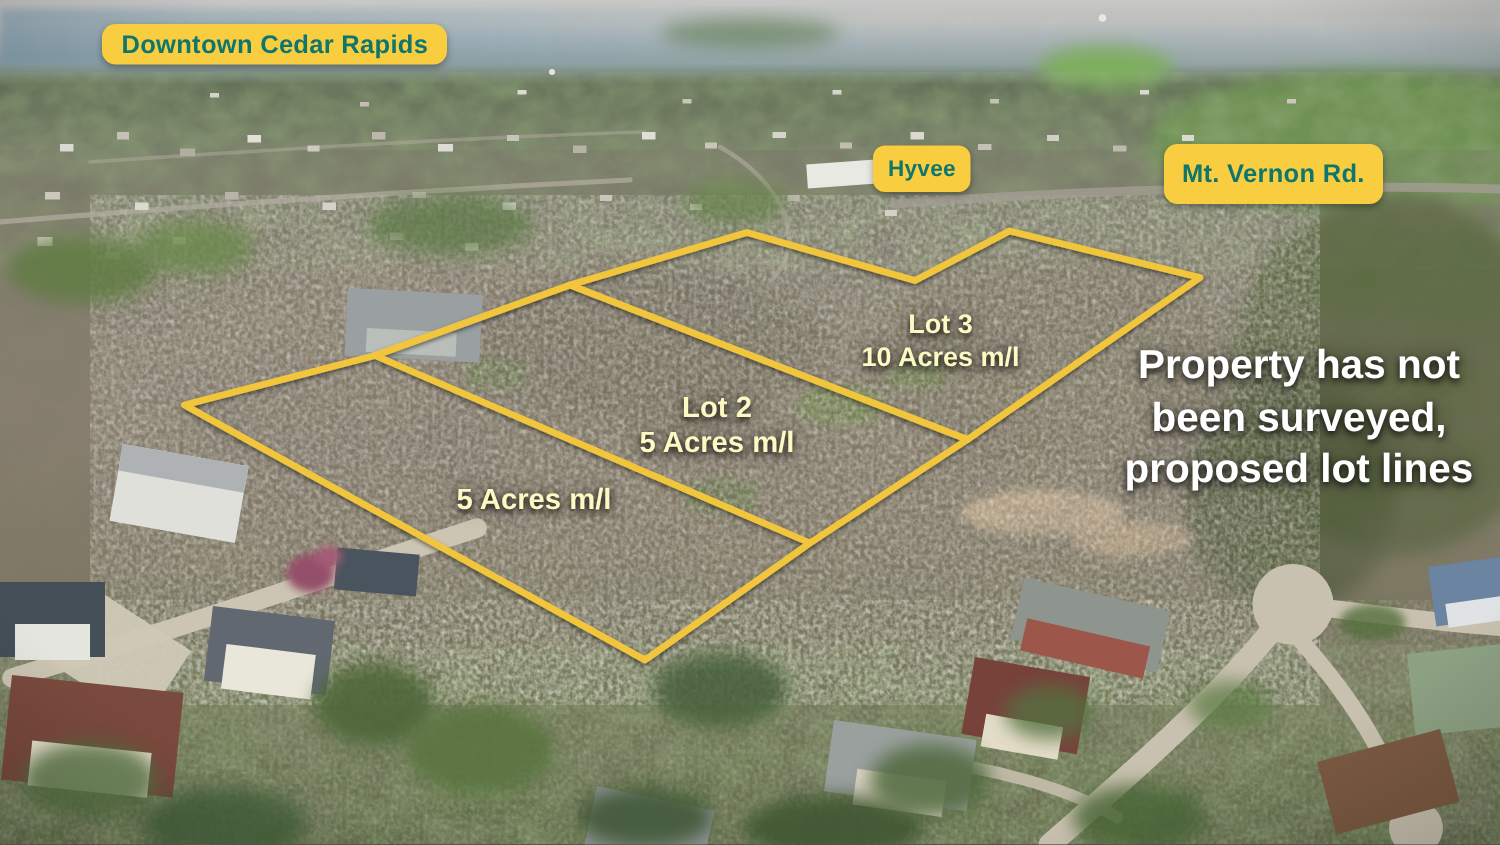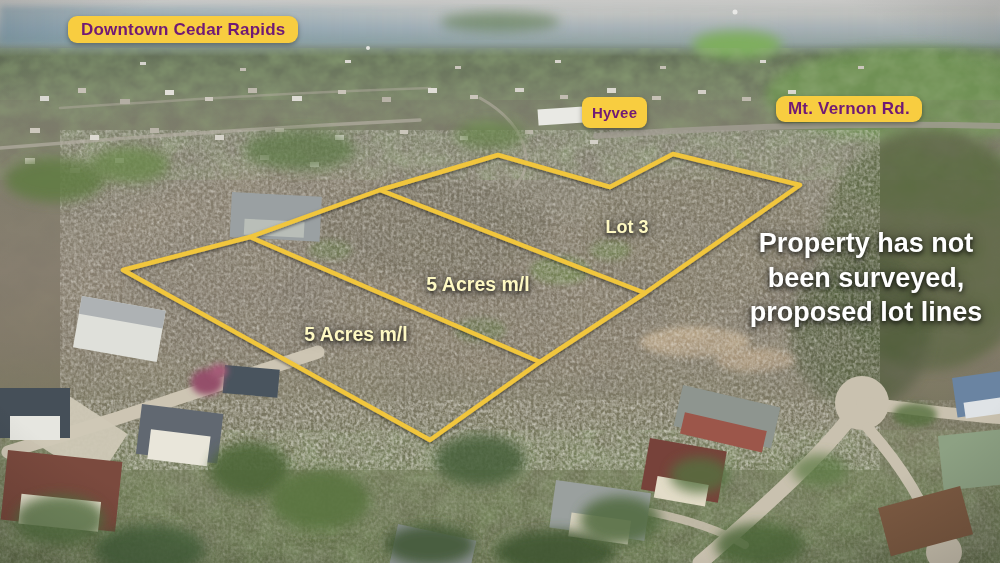--- a/index.html
+++ b/index.html
@@ -6,27 +6,27 @@
   .stage{
     position:relative;width:1000px;height:563px;overflow:hidden;
     font-family:"Liberation Sans",sans-serif;background:#84806e;
   }
   .layer{position:absolute;left:0;top:0;width:1000px;height:563px;}
   svg{display:block}
 
   
   .badge{
     position:absolute;display:flex;align-items:center;justify-content:center;
-    background:#F8CD40;color:#701a75;font-weight:700;white-space:nowrap;
+    background:#F8CD40;color:#0f766e;font-weight:700;white-space:nowrap;
     border-radius:9px;box-shadow:0 2px 5px rgba(0,0,0,.35);
     letter-spacing:.2px;
   }
   #badge-downtown{left:68px;top:16px;height:27px;padding:0 13px;font-size:17px;}
   #badge-hyvee{left:582px;top:97px;height:23px;padding:4px 10px;font-size:15px;border-radius:8px;}
-  #badge-mtvernon{left:776px;top:96px;height:26px;padding:0 12px;font-size:17px;}
+  #badge-mtvernon{left:776px;top:96px;height:40px;padding:0 12px;font-size:17px;}
 
   
   .lot-label{
     position:absolute;transform:translate(-50%,-50%);text-align:center;
     color:#fef9c3;font-weight:700;font-size:19.5px;line-height:23px;white-space:nowrap;
     text-shadow:0 2px 4px rgba(0,0,0,.85),0 0 12px rgba(0,0,0,.5);
   }
   #lot-label-1{left:356px;top:334px;}
   #lot-label-2{left:478px;top:284px;}
   #lot-label-3{left:627px;top:227px;font-size:18px;line-height:22px;}
@@ -275,24 +275,26 @@
   </svg>
 
   <div class="badge" id="badge-downtown">Downtown Cedar Rapids</div>
   <div class="badge" id="badge-hyvee">Hyvee</div>
   <div class="badge" id="badge-mtvernon">Mt. Vernon Rd.</div>
 
   <div class="lot-label" id="lot-label-1">
     <div>5 Acres m/l</div>
   </div>
   <div class="lot-label" id="lot-label-2">
+    <div>Lot 2</div>
     <div>5 Acres m/l</div>
   </div>
   <div class="lot-label" id="lot-label-3">
     <div>Lot 3</div>
+    <div>10 Acres m/l</div>
   </div>
 
   <div class="disclaimer">
     <div>Property has not</div>
     <div>been surveyed,</div>
     <div>proposed lot lines</div>
   </div>
 
 </div>
 

